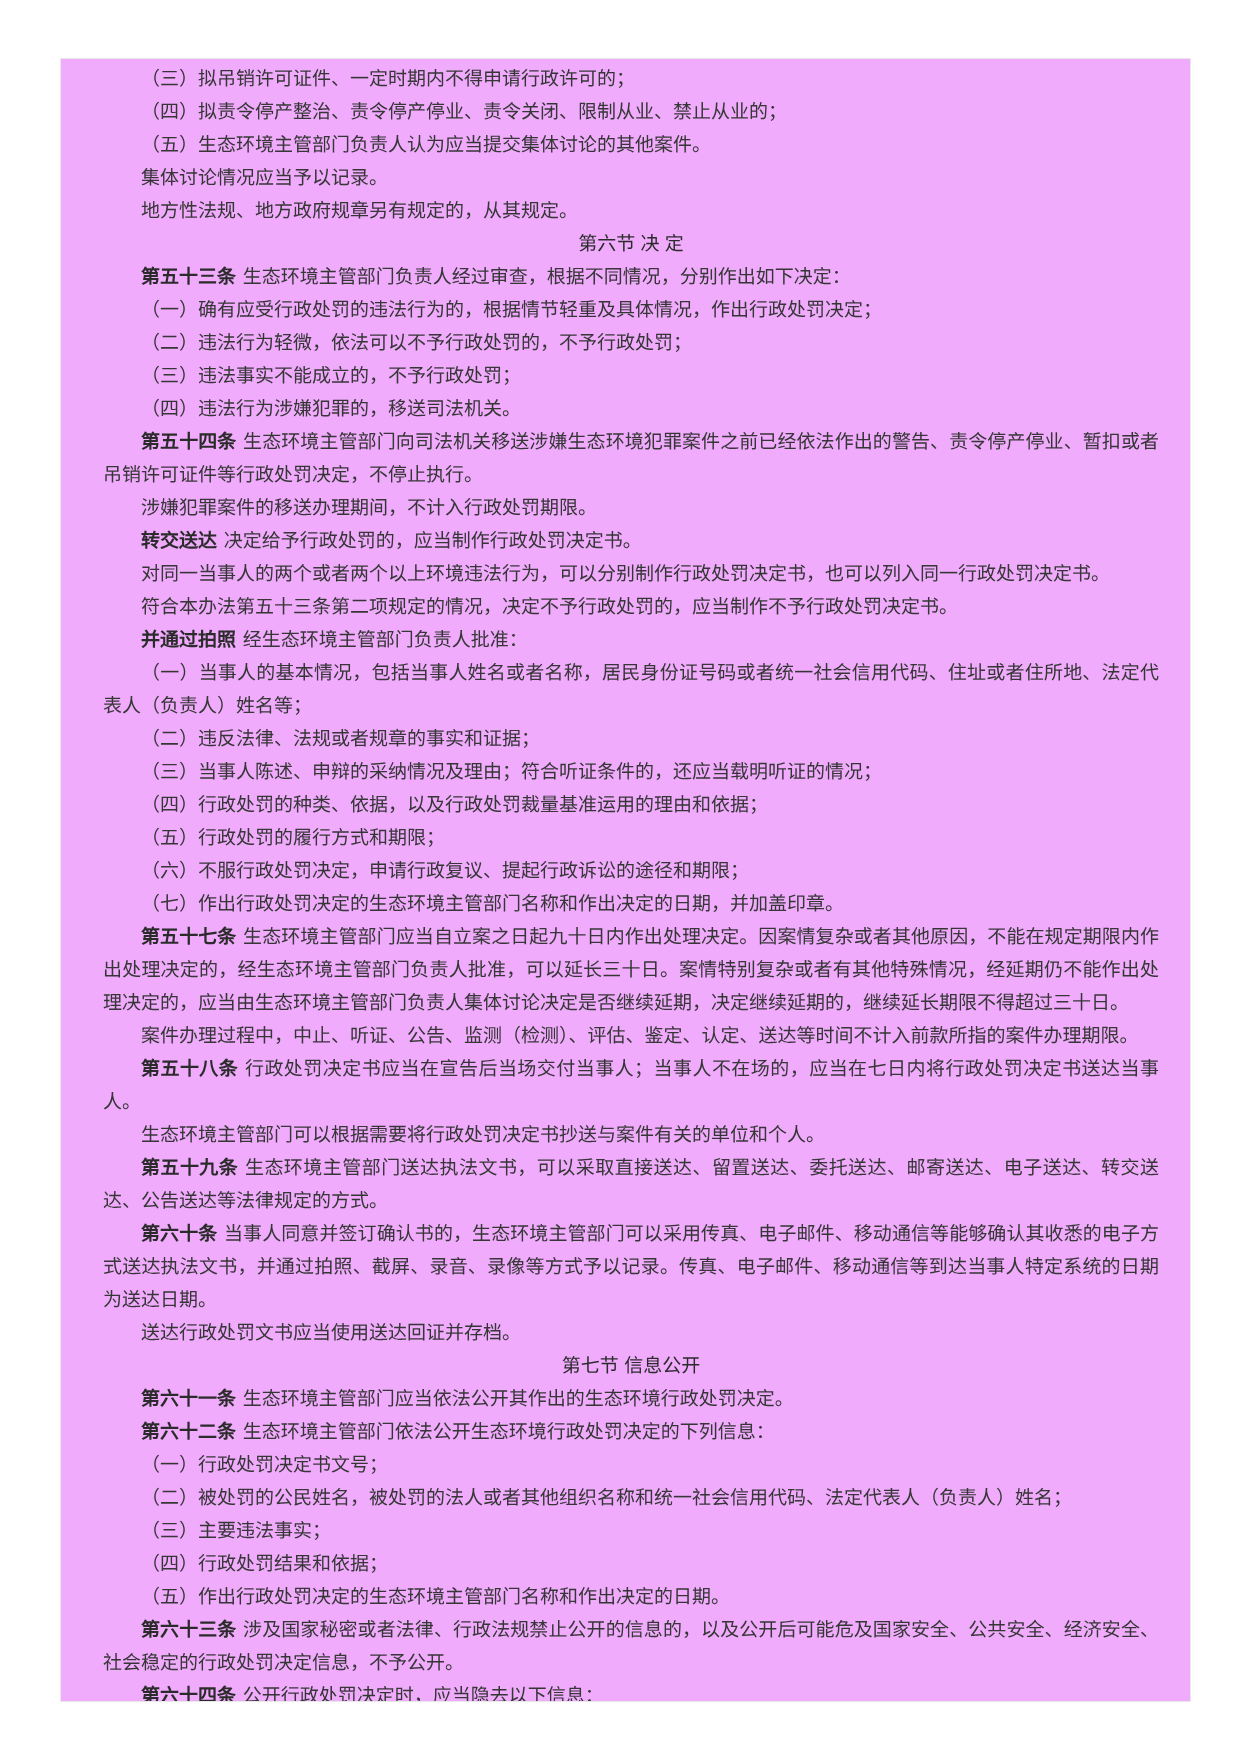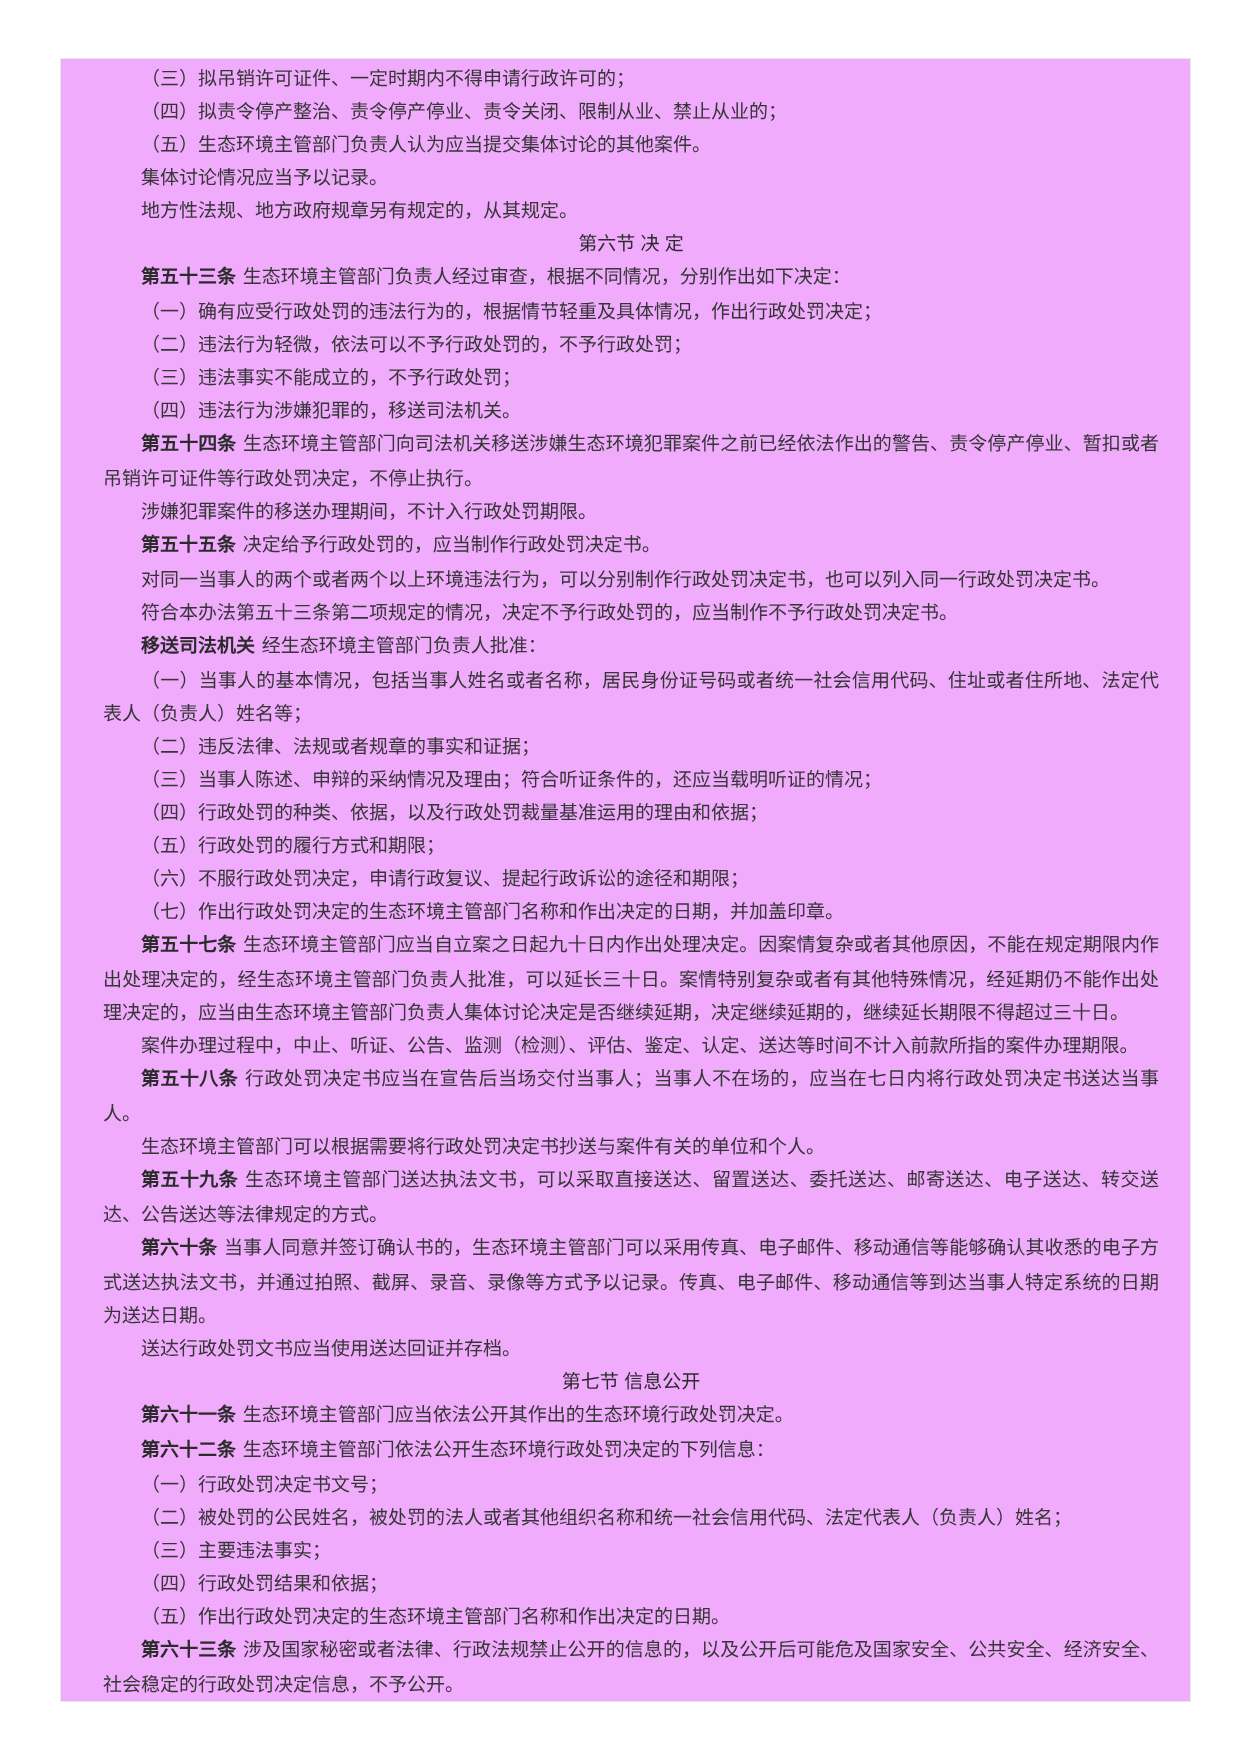--- a/index.html
+++ b/index.html
@@ -38,21 +38,20 @@
   .para.heading {
     text-align: center;
     text-indent: 0;
     font-weight: 400;
     color: #2b2b2b;
   }
   .para .article-number {
     font-weight: 700;
     color: #2b2b2b;
     margin-right: 0.35em;
-    font-family: Liberation Mono, monospace;
   }
 </style>
 </head>
 <body>
 
 <div class="canvas">
   <div class="page">
     <div id="doc-content">
         <p class="para item">（三）拟吊销许可证件、一定时期内不得申请行政许可的；</p>
         <p class="para item">（四）拟责令停产整治、责令停产停业、责令关闭、限制从业、禁止从业的；</p>
@@ -60,24 +59,24 @@
         <p class="para body">集体讨论情况应当予以记录。</p>
         <p class="para body">地方性法规、地方政府规章另有规定的，从其规定。</p>
         <p class="para heading">第六节 决 定</p>
         <p class="para article"><span class="article-number">第五十三条</span><span>生态环境主管部门负责人经过审查，根据不同情况，分别作出如下决定：</span></p>
         <p class="para item">（一）确有应受行政处罚的违法行为的，根据情节轻重及具体情况，作出行政处罚决定；</p>
         <p class="para item">（二）违法行为轻微，依法可以不予行政处罚的，不予行政处罚；</p>
         <p class="para item">（三）违法事实不能成立的，不予行政处罚；</p>
         <p class="para item">（四）违法行为涉嫌犯罪的，移送司法机关。</p>
         <p class="para article"><span class="article-number">第五十四条</span><span>生态环境主管部门向司法机关移送涉嫌生态环境犯罪案件之前已经依法作出的警告、责令停产停业、暂扣或者吊销许可证件等行政处罚决定，不停止执行。</span></p>
         <p class="para body">涉嫌犯罪案件的移送办理期间，不计入行政处罚期限。</p>
-        <p class="para article"><span class="article-number">第五十五条</span><span>决定给予行政处罚的，应当制作行政处罚决定书。</span></p>
+        <p class="para article"><span class="article-number">转交送达</span><span>决定给予行政处罚的，应当制作行政处罚决定书。</span></p>
         <p class="para body">对同一当事人的两个或者两个以上环境违法行为，可以分别制作行政处罚决定书，也可以列入同一行政处罚决定书。</p>
         <p class="para body">符合本办法第五十三条第二项规定的情况，决定不予行政处罚的，应当制作不予行政处罚决定书。</p>
-        <p class="para article"><span class="article-number">移送司法机关</span><span>经生态环境主管部门负责人批准：</span></p>
+        <p class="para article"><span class="article-number">并通过拍照</span><span>经生态环境主管部门负责人批准：</span></p>
         <p class="para item">（一）当事人的基本情况，包括当事人姓名或者名称，居民身份证号码或者统一社会信用代码、住址或者住所地、法定代表人（负责人）姓名等；</p>
         <p class="para item">（二）违反法律、法规或者规章的事实和证据；</p>
         <p class="para item">（三）当事人陈述、申辩的采纳情况及理由；符合听证条件的，还应当载明听证的情况；</p>
         <p class="para item">（四）行政处罚的种类、依据，以及行政处罚裁量基准运用的理由和依据；</p>
         <p class="para item">（五）行政处罚的履行方式和期限；</p>
         <p class="para item">（六）不服行政处罚决定，申请行政复议、提起行政诉讼的途径和期限；</p>
         <p class="para item">（七）作出行政处罚决定的生态环境主管部门名称和作出决定的日期，并加盖印章。</p>
         <p class="para article"><span class="article-number">第五十七条</span><span>生态环境主管部门应当自立案之日起九十日内作出处理决定。因案情复杂或者其他原因，不能在规定期限内作出处理决定的，经生态环境主管部门负责人批准，可以延长三十日。案情特别复杂或者有其他特殊情况，经延期仍不能作出处理决定的，应当由生态环境主管部门负责人集体讨论决定是否继续延期，决定继续延期的，继续延长期限不得超过三十日。</span></p>
         <p class="para body">案件办理过程中，中止、听证、公告、监测（检测）、评估、鉴定、认定、送达等时间不计入前款所指的案件办理期限。</p>
         <p class="para article"><span class="article-number">第五十八条</span><span>行政处罚决定书应当在宣告后当场交付当事人；当事人不在场的，应当在七日内将行政处罚决定书送达当事人。</span></p>

